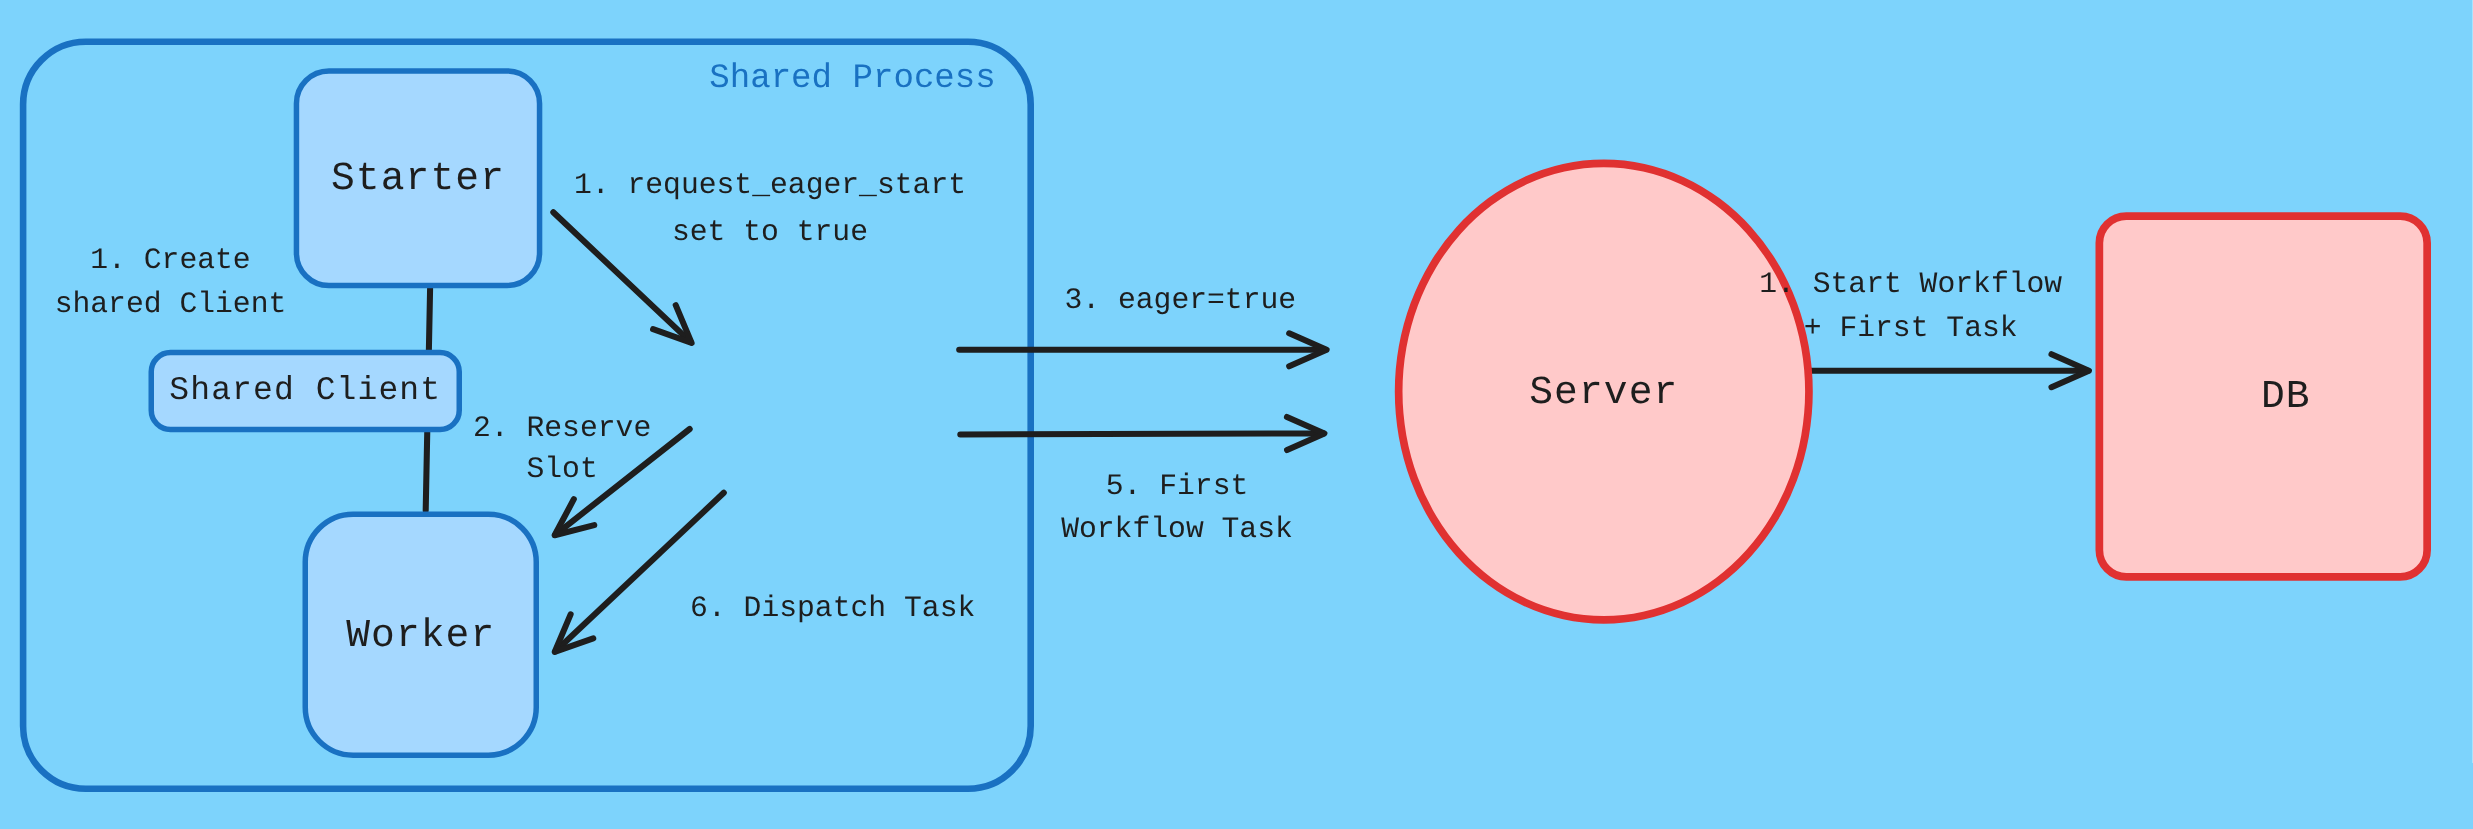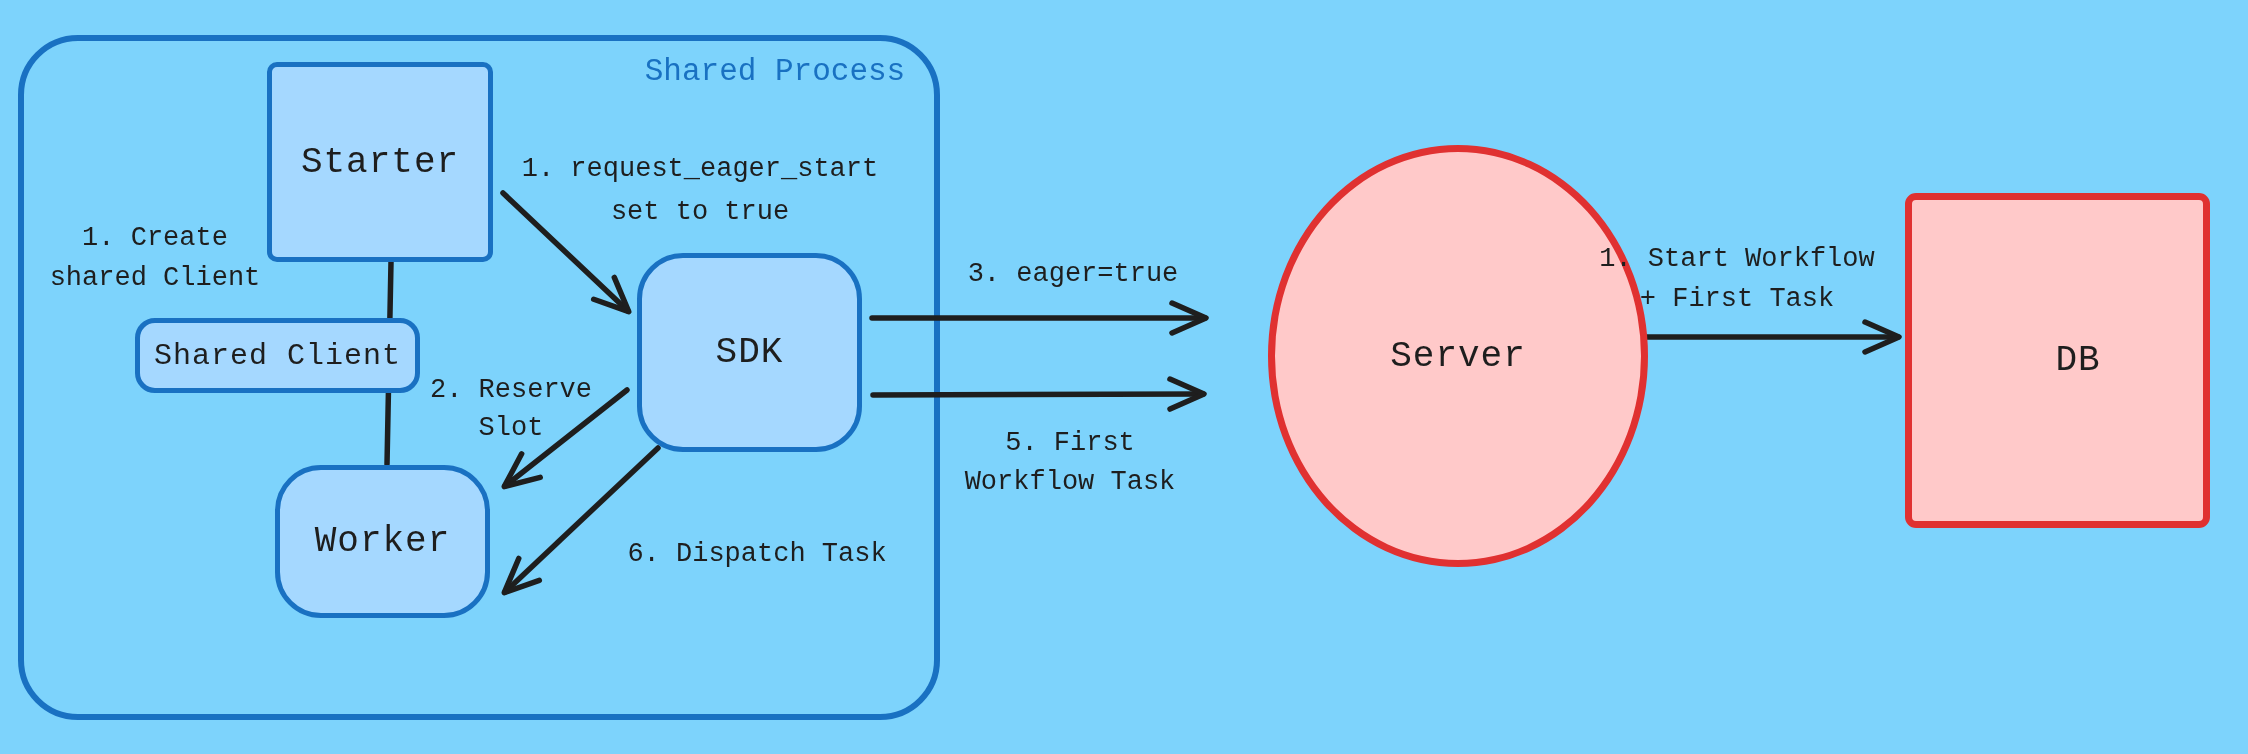--- a/index.html
+++ b/index.html
@@ -47,26 +47,26 @@
     display: flex;
     align-items: center;
     justify-content: center;
     box-sizing: border-box;
     font-size: 36px;
     letter-spacing: 1px;
     white-space: nowrap;
   }
   .node.blue { background: var(--blue-fill); border: 5px solid var(--blue-stroke); }
   .node.red  { background: var(--red-fill);  border: 7px solid var(--red-stroke); }
-  .starter       { left: 267px;  top: 62px;  width: 226px; height: 200px; border-radius: 10px; }
+  .starter       { left: 267px;  top: 62px;  width: 226px; height: 200px; border-radius: 32px; }
   .shared-client { left: 135px;  top: 318px; width: 285px; height: 75px;  border-radius: 20px; font-size: 30px; }
-  .worker        { left: 275px;  top: 465px; width: 215px; height: 153px; border-radius: 46px; }
+  .worker        { left: 275px;  top: 465px; width: 215px; height: 224px; border-radius: 46px; }
   .sdk           { left: 637px;  top: 253px; width: 225px; height: 199px; border-radius: 46px; }
   .server        { left: 1268px; top: 145px; width: 380px; height: 422px; border-radius: 50%; }
-  .db            { left: 1905px; top: 193px; width: 305px; height: 335px; border-radius: 11px; padding-left: 41px; }
+  .db            { left: 1905px; top: 193px; width: 305px; height: 335px; border-radius: 28px; padding-left: 41px; }
   
   .ann {
     position: absolute;
     text-align: center;
     font-size: 27px;
     line-height: 40px;
     white-space: nowrap;
   }
   .ann-create   { left: 15px;   top: 218px; width: 280px; }
   .ann-request  { left: 520px;  top: 148px; width: 360px; line-height: 43px; }
@@ -102,23 +102,20 @@
 
   <div class="node blue starter">
     <span>Starter</span>
   </div>
   <div class="node blue shared-client">
     <span>Shared Client</span>
   </div>
   <div class="node blue worker">
     <span>Worker</span>
   </div>
-  <div class="node blue sdk">
-    <span>SDK</span>
-  </div>
   <div class="node red server">
     <span>Server</span>
   </div>
   <div class="node red db">
     <span>DB</span>
   </div>
 
   <div class="ann ann-create">
     <div>1. Create</div>
     <div>shared Client</div>

